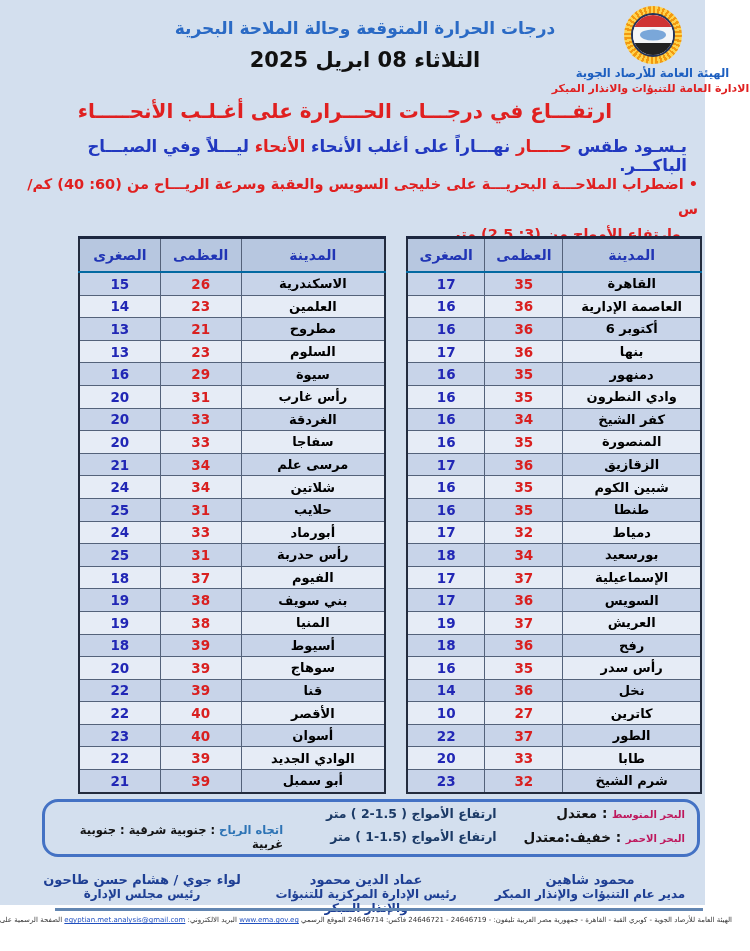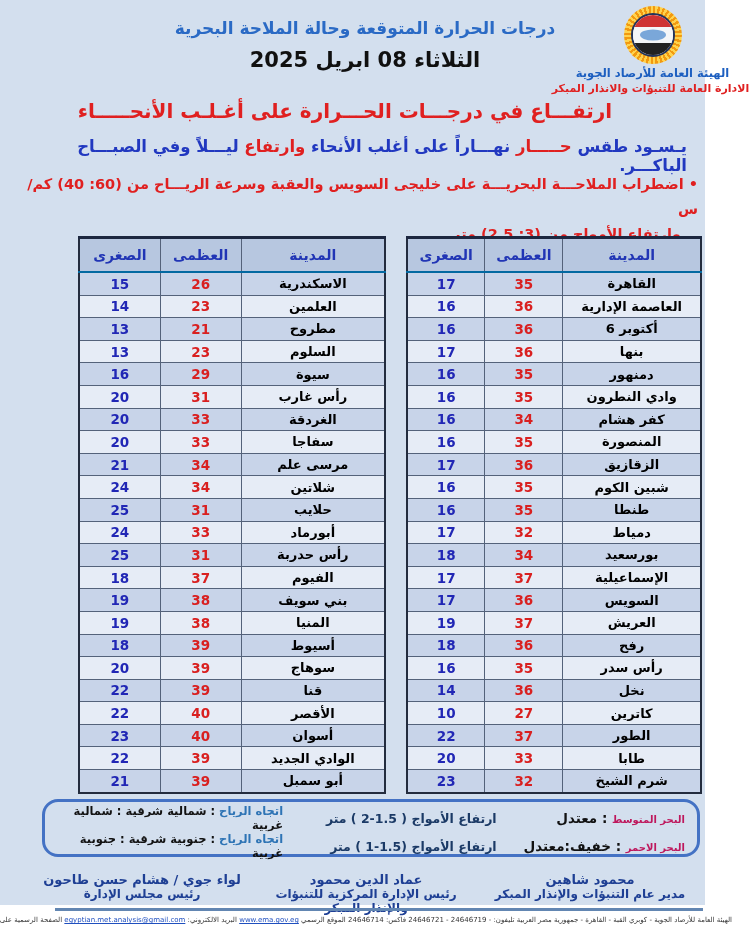--- a/index.html
+++ b/index.html
@@ -78,21 +78,21 @@
       <div class="f-black"></div>
     </div>
   </div>
   <div class="org1">الهيئة العامة للأرصاد الجوية</div>
   <div class="org2">الادارة العامة للتنبؤات والانذار المبكر</div>
   <div class="title">درجات الحرارة المتوقعة وحالة الملاحة البحرية</div>
   <div class="date">الثلاثاء 08  ابريل 2025</div>
 
   <div class="headline">ارتفـــاع في درجـــات الحـــرارة على أغـلـب الأنحـــــاء</div>
   <div class="summary">
-    <span>يـسـود طقس </span><span class="hot">حـــــار</span><span> نهـــاراً على أغلب الأنحاء </span><span class="hot">وارتفاع</span><span>  ليـــلاً وفي الصبـــاح الباكـــر.</span>
+    <span>يـسـود طقس </span><span class="hot">حـــــار</span><span> نهـــاراً على أغلب الأنحاء </span><span class="hot">الأنحاء</span><span>  ليـــلاً وفي الصبـــاح الباكـــر.</span>
   </div>
   <div class="warning">
     <div><span>•</span><span> اضطراب الملاحـــة البحريـــة على خليجى السويس والعقبة وسرعة الريـــاح من </span><span class="ltr">(40 :60)</span><span> كم/س</span></div>
     <div class="l2"><span>وارتفاع الأمواج من </span><span class="ltr">(2.5 :3)</span><span> متر.</span></div>
   </div>
 
   <table class="temps tbl-right" dir="rtl">
     <colgroup>
         <col class="city">
         <col class="temp">
@@ -130,21 +130,21 @@
           <td class="c-city">دمنهور</td>
           <td class="c-max">35</td>
           <td class="c-min">16</td>
         </tr>
         <tr>
           <td class="c-city">وادي النطرون</td>
           <td class="c-max">35</td>
           <td class="c-min">16</td>
         </tr>
         <tr>
-          <td class="c-city">كفر هشام</td>
+          <td class="c-city">كفر الشيخ</td>
           <td class="c-max">34</td>
           <td class="c-min">16</td>
         </tr>
         <tr>
           <td class="c-city">المنصورة</td>
           <td class="c-max">35</td>
           <td class="c-min">16</td>
         </tr>
         <tr>
           <td class="c-city">الزقازيق</td>
@@ -353,21 +353,20 @@
           <td class="c-max">39</td>
           <td class="c-min">21</td>
         </tr>
       </tbody>
   </table>
 
   <div class="seabox">
     <div class="searow">
       <div class="sea-cell"><span class="lbl">البحر المتوسط</span> <span>:  معتدل</span></div>
       <div class="wave-cell"><span>ارتفاع الأمواج</span> <span class="ltr">( 2-1.5 )</span> <span>متر</span></div>
-      <div class="wind-cell"><span class="lbl">اتجاه الرياح</span> <span>: شمالية شرقية : شمالية غربية</span></div>
     </div>
     <div class="searow">
       <div class="sea-cell"><span class="lbl">البحر الاحمر</span> <span>:  خفيف:معتدل</span></div>
       <div class="wave-cell"><span>ارتفاع الأمواج</span> <span class="ltr">( 1-1.5)</span> <span>متر</span></div>
       <div class="wind-cell"><span class="lbl">اتجاه الرياح</span> <span>: جنوبية شرقية : جنوبية غربية</span></div>
     </div>
   </div>
 
   <div class="sigs">
     <div class="sig">

